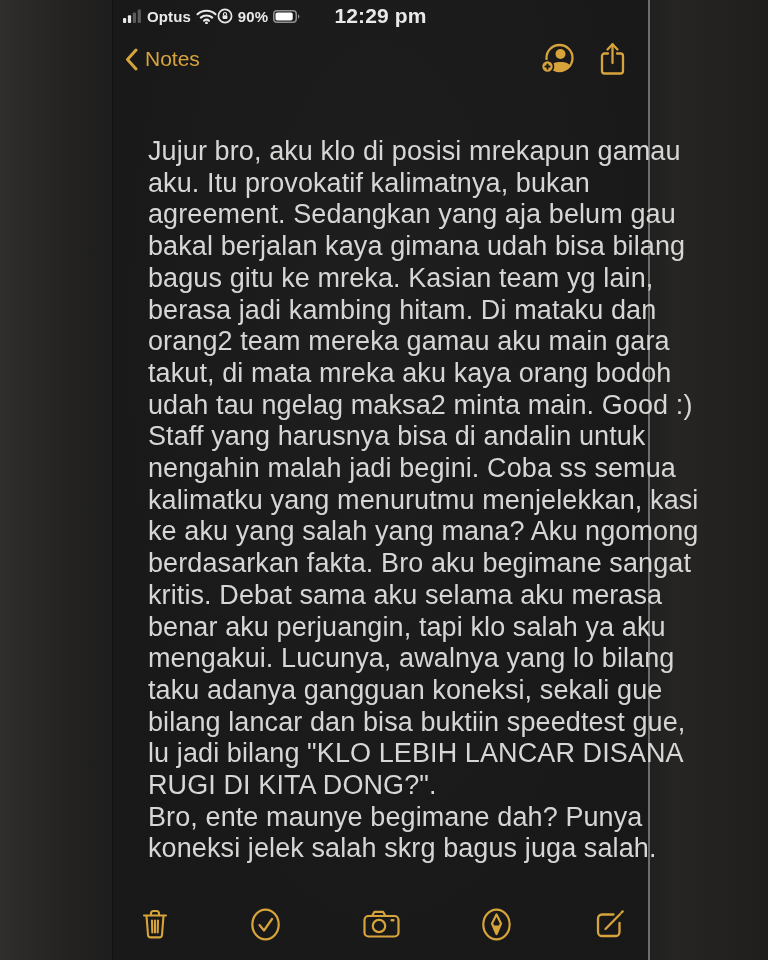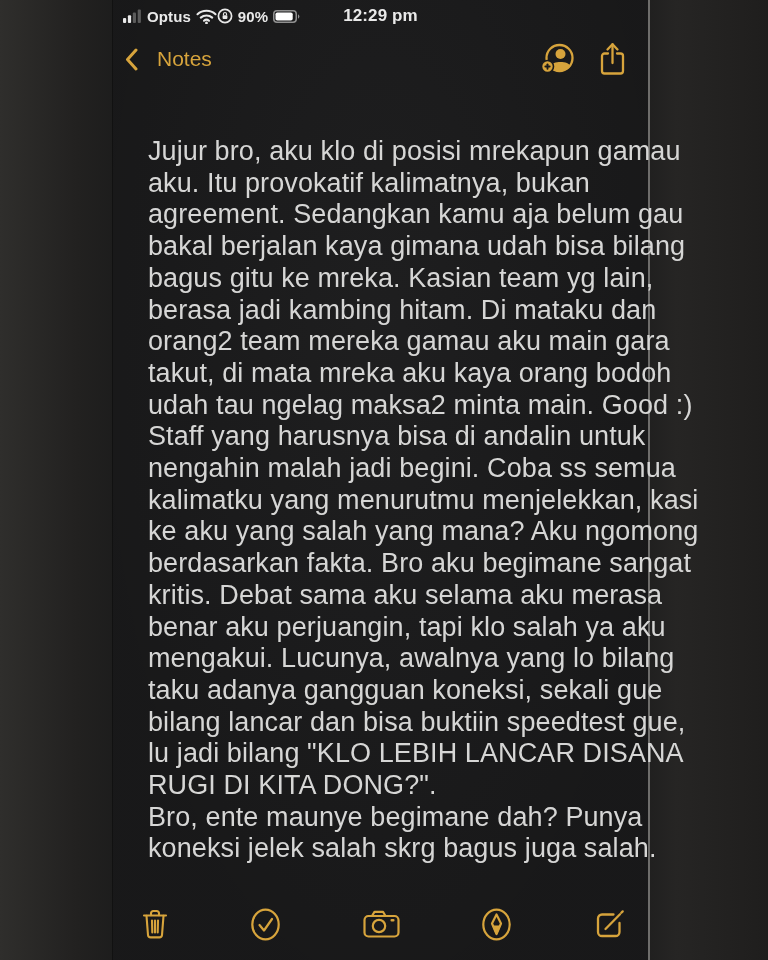--- a/index.html
+++ b/index.html
@@ -30,32 +30,32 @@
     position: absolute; top: 0; left: 0; right: 0; height: 30px;
     display: flex; align-items: center; justify-content: flex-start;
     padding: 2px 8px 0 10px;
     color: #e9e9e9;
     font-size: 15px; font-weight: 700; letter-spacing: 0.1px;
   }
   .sb-left, .sb-right { display: flex; align-items: center; gap: 5px; z-index: 2; }
   .sb-center {
     position: absolute; left: 0; right: 0; top: 2px; height: 28px;
     display: flex; align-items: center; justify-content: center;
-    font-size: 17px; font-weight: 700;
+    font-size: 21px; font-weight: 700;
   }
   .sb-icon { display: inline-flex; align-items: center; }
 
   
   .nav-bar {
     position: absolute; top: 36px; left: 0; right: 0; height: 46px;
     display: flex; align-items: center; justify-content: space-between;
     padding: 0 22px 0 12px;
   }
   .back-button {
-    display: flex; align-items: center; gap: 19px;
+    display: flex; align-items: center; gap: 7px;
     color: var(--accent);
     font-size: 21px; font-weight: 400;
     cursor: pointer;
   }
   .nav-actions { display: flex; align-items: center; gap: 24px; }
   .icon-button { display: inline-flex; align-items: center; justify-content: center; cursor: pointer; background: none; border: none; padding: 0; }
 
   
   .note-body {
     position: absolute;
@@ -157,21 +157,21 @@
               <path d="M8.5 7.5 L13.5 2.2 L18.5 7.5"></path>
             </svg>
           </span>
         </button>
       </div>
     </div>
 
     <div class="note-body">
         <div class="note-line">Jujur bro, aku klo di posisi mrekapun gamau</div>
         <div class="note-line">aku. Itu provokatif kalimatnya, bukan</div>
-        <div class="note-line">agreement. Sedangkan kamu aja belum gau</div>
+        <div class="note-line">agreement. Sedangkan yang aja belum gau</div>
         <div class="note-line">bakal berjalan kaya gimana udah bisa bilang</div>
         <div class="note-line">bagus gitu ke mreka. Kasian team yg lain,</div>
         <div class="note-line">berasa jadi kambing hitam. Di mataku dan</div>
         <div class="note-line">orang2 team mereka gamau aku main gara</div>
         <div class="note-line">takut, di mata mreka aku kaya orang bodoh</div>
         <div class="note-line">udah tau ngelag maksa2 minta main. Good :)</div>
         <div class="note-line">Staff yang harusnya bisa di andalin untuk</div>
         <div class="note-line">nengahin malah jadi begini. Coba ss semua</div>
         <div class="note-line">kalimatku yang menurutmu menjelekkan, kasi</div>
         <div class="note-line">ke aku yang salah yang mana? Aku ngomong</div>

